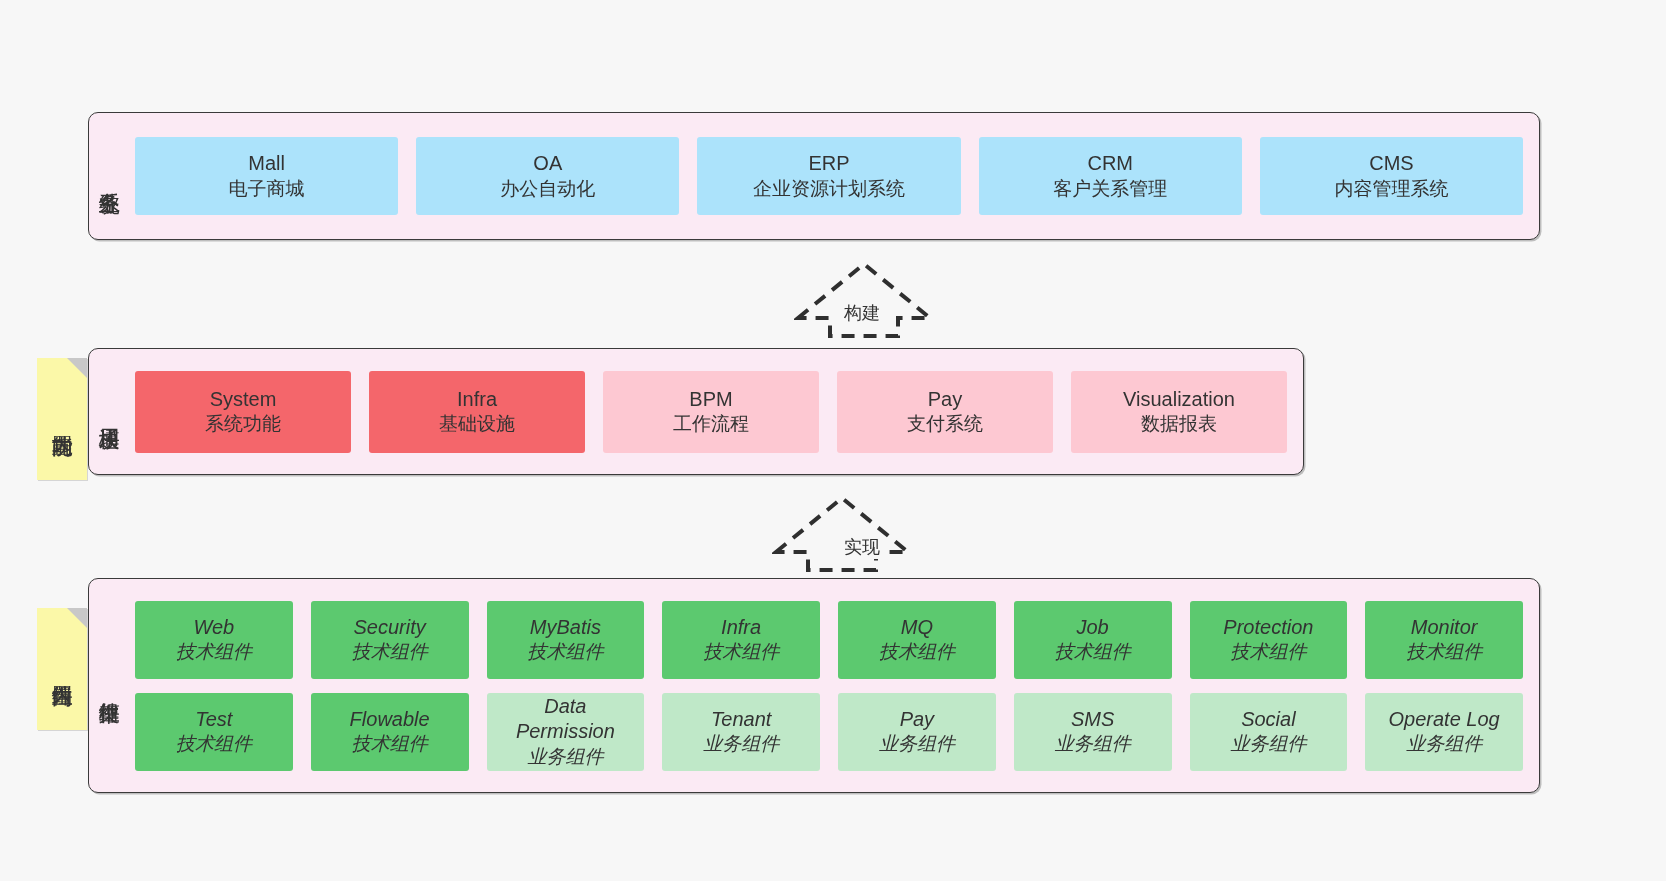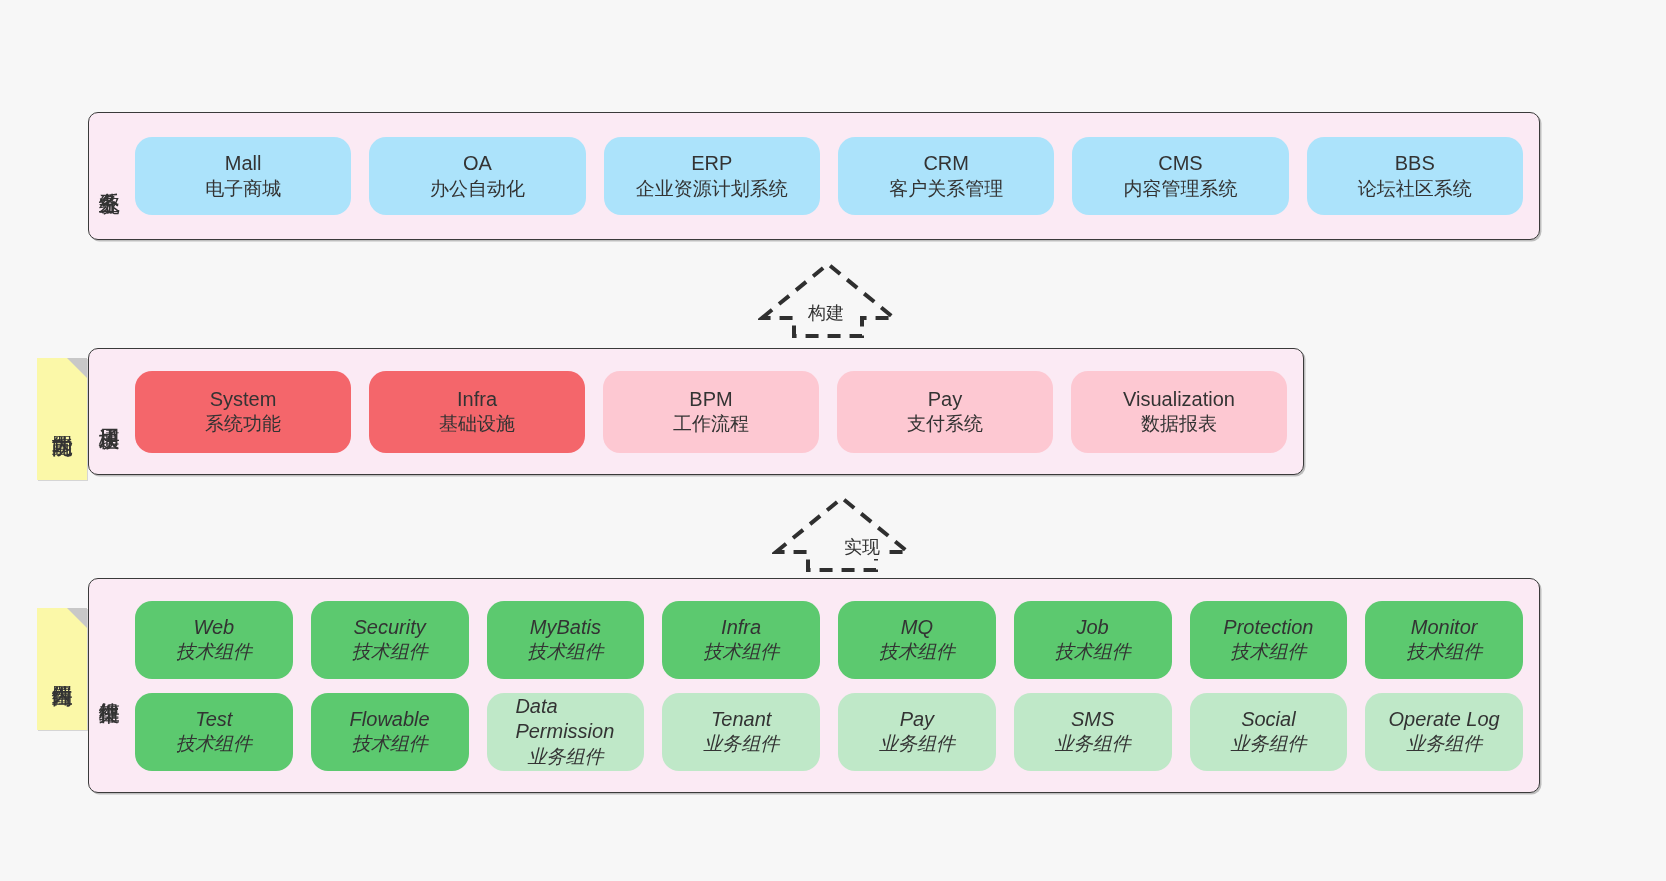--- a/index.html
+++ b/index.html
@@ -56,25 +56,26 @@
 
   .row {
     display: flex;
     gap: 18px;
     align-items: stretch;
   }
 
   
   .card {
     flex: 1 1 0;
-    border-radius: 17px;
+    border-radius: 3px;
     display: flex;
     flex-direction: column;
     align-items: center;
     justify-content: center;
+    text-align: center;
     line-height: 1.28;
     box-sizing: border-box;
     padding: 4px 6px;
     color: #333333;
   }
   .card .t1 { font-size: 20px; }
   .card .t2 { font-size: 19px; }
 
   .h-biz   { height: 78px; }
   .h-mod   { height: 82px; }
@@ -147,29 +148,25 @@
         <div class="t2">企业资源计划系统</div>
       </div>
       <div class="card c-blue h-biz">
         <div class="t1">CRM</div>
         <div class="t2">客户关系管理</div>
       </div>
       <div class="card c-blue h-biz">
         <div class="t1">CMS</div>
         <div class="t2">内容管理系统</div>
       </div>
-      <div class="card c-blue h-biz">
-        <div class="t1">BBS</div>
-        <div class="t2">论坛社区系统</div>
-      </div>
     </div>
   </div>
 </div>
 
-<div class="arrow-wrap" style="left:758px; top:258px; width:140px; height:82px;">
+<div class="arrow-wrap" style="left:794px; top:258px; width:140px; height:82px;">
   <svg width="140" height="82" viewBox="0 0 140 82">
     <path d="M 4 60 L 70 6 L 136 60 L 104 60 L 104 78 L 36 78 L 36 60 Z" fill="none" stroke="#2f2f2f" stroke-width="4" stroke-dasharray="13 9" stroke-linejoin="miter"></path>
   </svg>
   <div class="arrow-label" style="left:48px; top:43px;">构建</div>
 </div>
 
 <div class="note" style="left:37px; top:358px; width:50px; height:122px;">
   <span class="fold"></span>
   <span>内置功能</span>
 </div>

